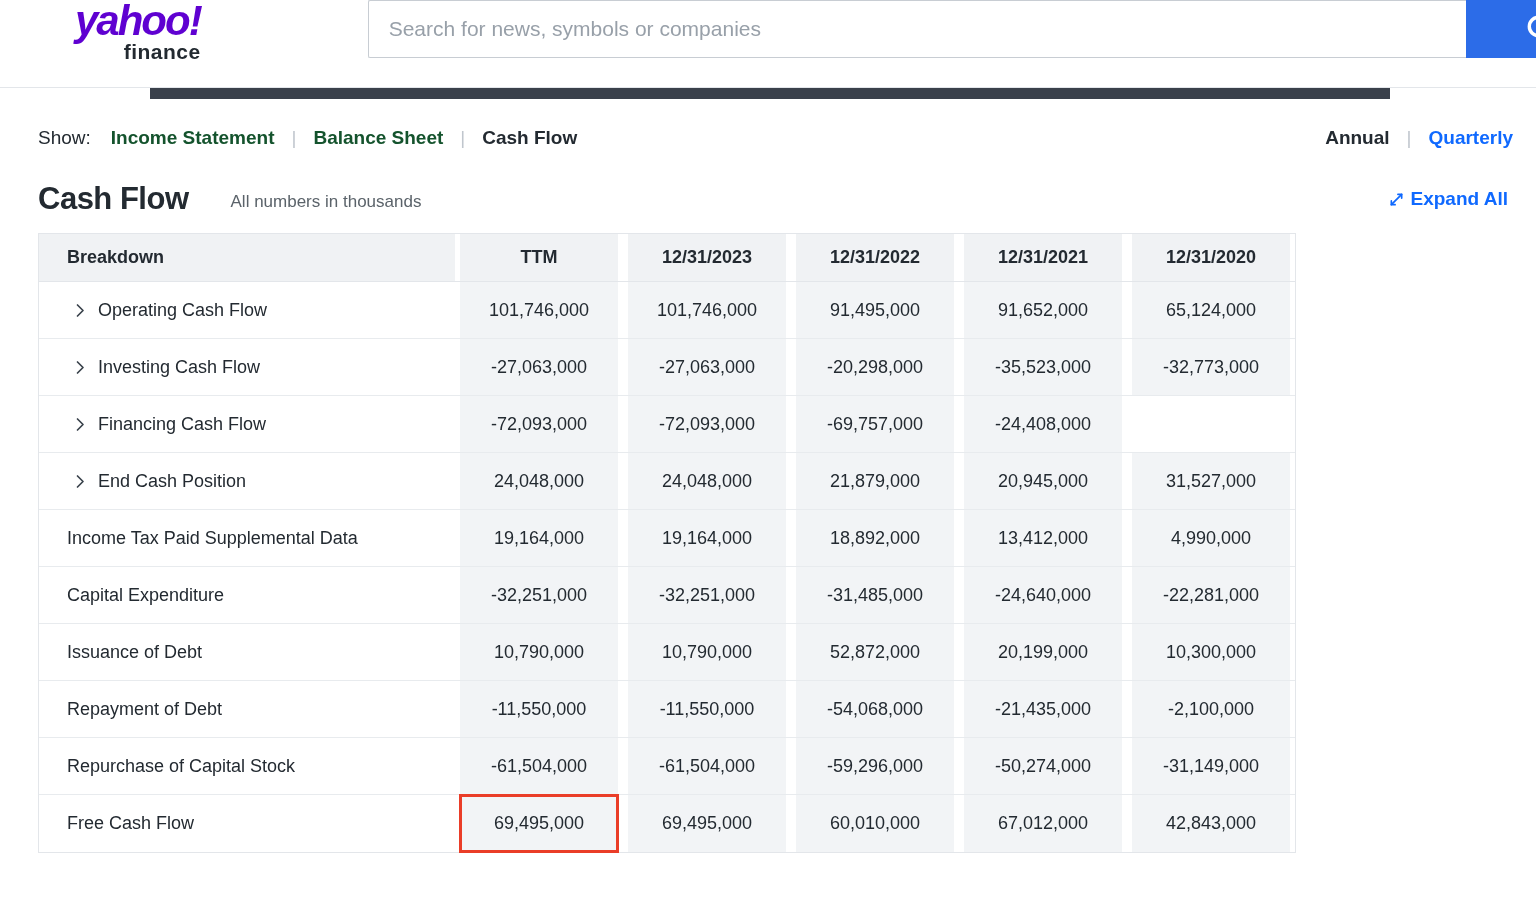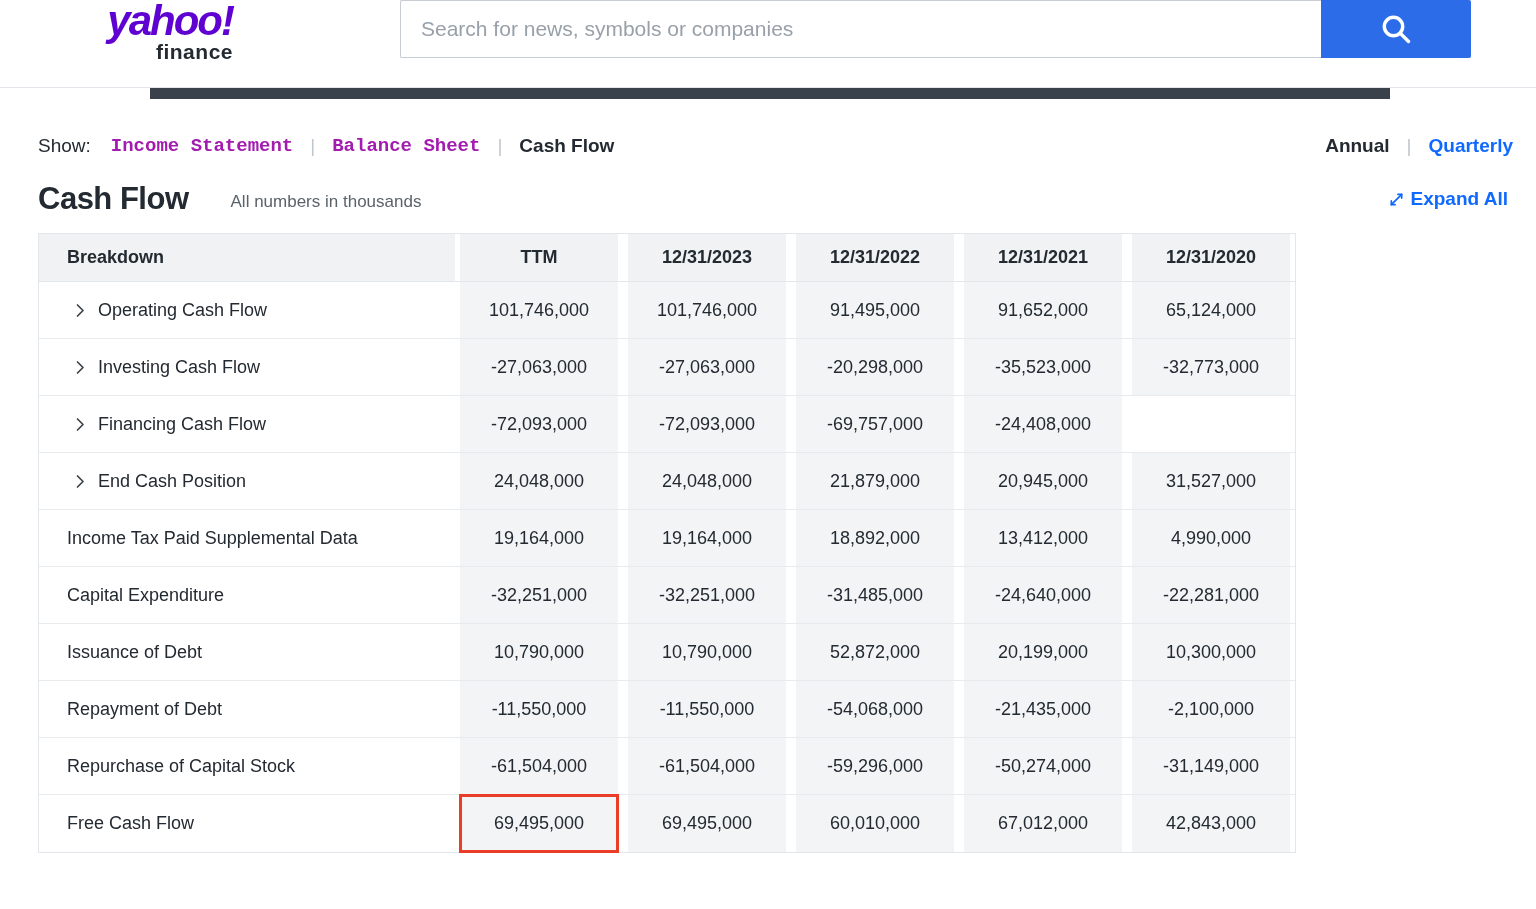--- a/index.html
+++ b/index.html
@@ -40,21 +40,21 @@
   .logo-finance {
     color: #232a31;
     font-weight: bold;
     font-size: 21px;
     line-height: 1;
     margin-top: -1px;
     letter-spacing: 0.5px;
   }
   .search-wrap { display: flex; margin-left: 167px; }
   .search-input {
-    width: 921px; height: 58px;
+    width: 1098px; height: 58px;
     border: 1px solid #c8cdd3;
     border-right: none;
     border-radius: 2px 0 0 2px;
     font-size: 21px;
     font-family: "Liberation Sans", sans-serif;
     padding: 0 20px;
     color: #232a31;
     outline: none;
   }
   .search-input::placeholder { color: #98a0a9; }
@@ -71,33 +71,32 @@
   .dark-strip {
     margin-left: 150px;
     width: 1240px;
     height: 11px;
     background: #3a414b;
   }
 
   
   .toolbar {
     display: flex;
-    align-items: flex-end;
+    align-items: flex-start;
     margin-top: 28px;
     padding: 0 23px 0 38px;
     font-size: 19px;
     height: 30px;
   }
   .show-label { margin-right: 20px; color: #232a31; }
   .tab-link {
-    color: #a21caf;
+    color: #14532d;
     font-weight: bold;
     text-decoration: none;
     cursor: pointer;
-    font-family: Liberation Mono, monospace;
   }
   .tab-active {
     color: #232a31;
     font-weight: bold;
     cursor: default;
   }
   .sep { color: #c0c6cd; margin: 0 17px; font-weight: normal; }
   .spacer { flex: 1; }
   .period-active { color: #232a31; font-weight: bold; cursor: pointer; }
   .period-link { color: #0f69ff; font-weight: bold; cursor: pointer; text-decoration: none; }

